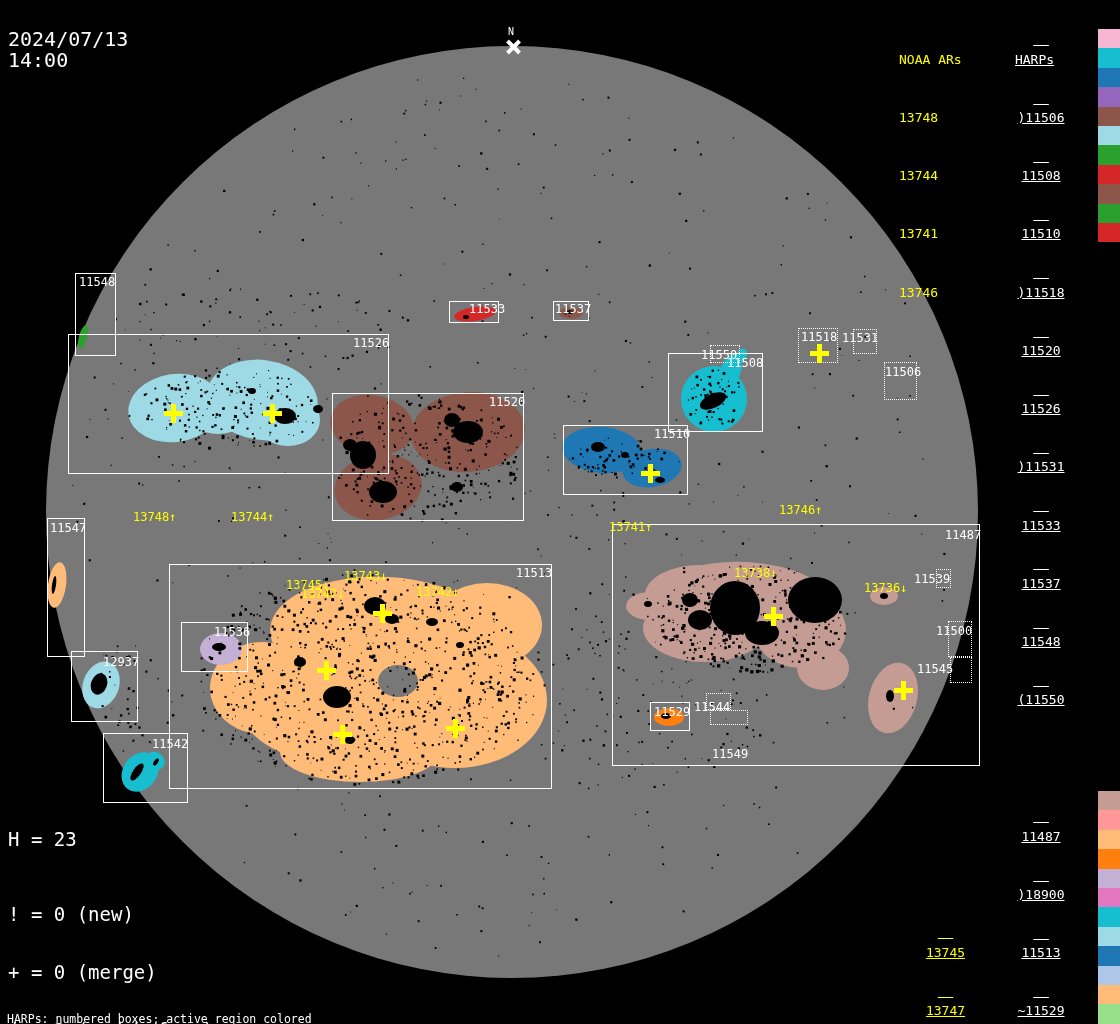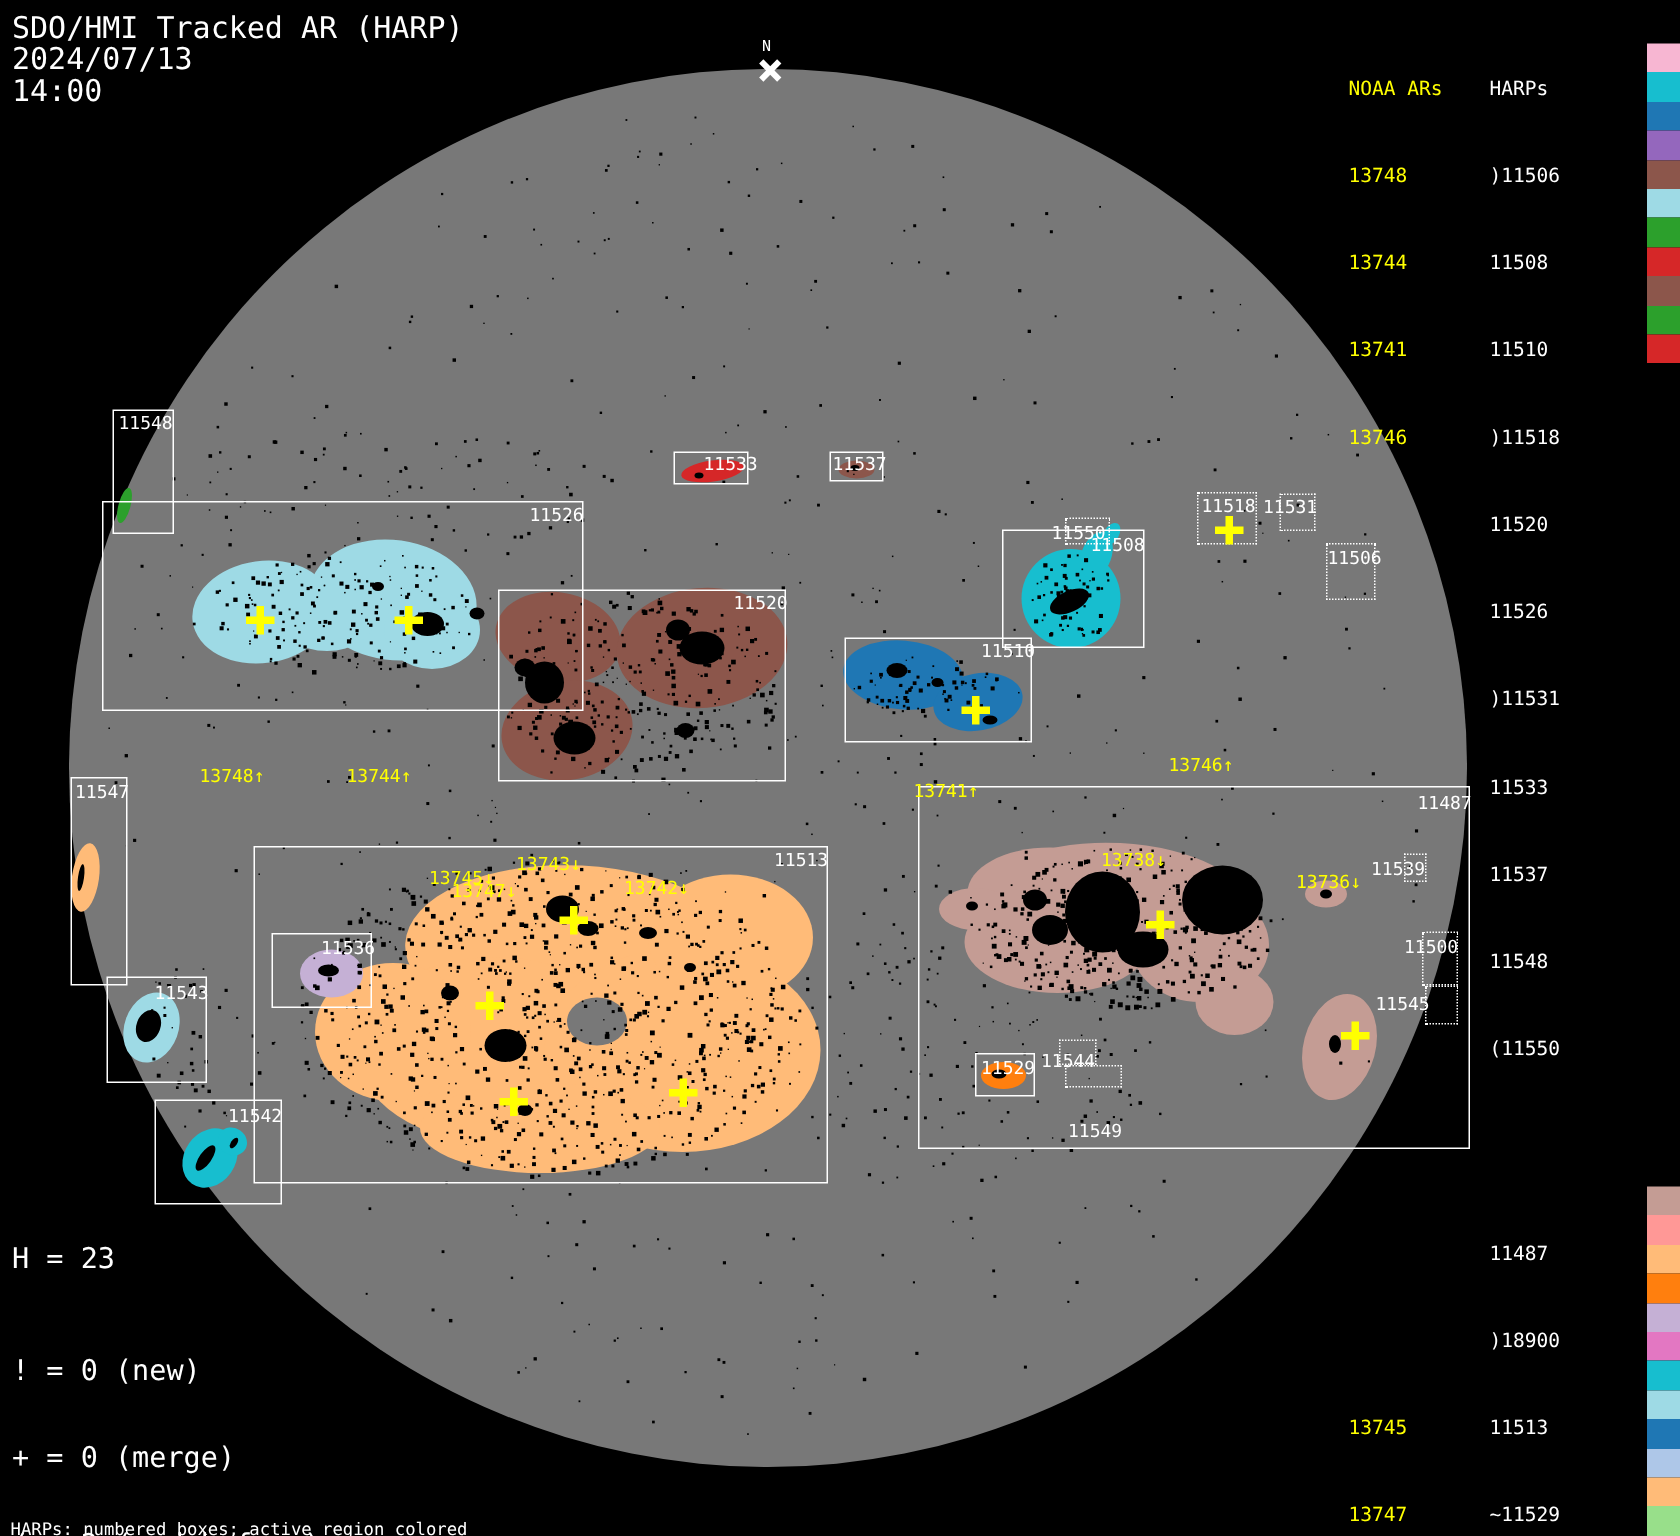--- a/index.html
+++ b/index.html
@@ -7,21 +7,21 @@
        font-family:"DejaVu Sans Mono","Liberation Mono",monospace;}
   #disk{position:absolute;left:46px;top:46px;width:932px;height:932px;border-radius:50%;}
   svg.overlay{position:absolute;left:0;top:0;}
   .hbox{position:absolute;border:1px solid #fff;box-sizing:border-box;}
   .hbox.dot{border:1px dotted #fff;}
   .bl{position:absolute;color:#fff;font-size:12px;line-height:12px;white-space:pre;}
   .yl{position:absolute;color:#ffff00;font-size:12px;line-height:12px;white-space:pre;}
   .title{position:absolute;left:8px;top:8px;color:#fff;font-size:20px;line-height:21px;white-space:pre;}
   .leg{position:absolute;font-size:13px;line-height:19.4px;white-space:pre;}
   .yellow{color:#ffff00;} .white{color:#fff;}
-  .right{text-align:left;}
+  .right{text-align:center;text-decoration:underline;}
   .swcol{position:absolute;left:1098px;width:22px;}
   .sw{width:22px;height:19.4px;}
   .cross{position:absolute;width:19px;height:19px;}
   .cross::before{content:"";position:absolute;left:0;top:7px;width:19px;height:5px;background:#ffff00;}
   .cross::after{content:"";position:absolute;left:7px;top:0;width:5px;height:19px;background:#ffff00;}
   .nmark{position:absolute;left:505px;top:38px;width:17px;height:17px;}
   .nmark i{position:absolute;left:0;top:6.5px;width:17px;height:4px;background:#fff;}
   .nmark i.a{transform:rotate(45deg);} .nmark i.b{transform:rotate(-45deg);}
   .nlab{position:absolute;left:508px;top:27px;color:#fff;font-size:10px;line-height:10px;}
   .stats{position:absolute;left:8px;color:#fff;font-size:19px;line-height:19.4px;white-space:pre;}
@@ -2698,21 +2698,21 @@
 <span class="bl" style="left:469px;top:303px">11533</span>
 <span class="bl" style="left:555px;top:303px">11537</span>
 <span class="bl" style="left:489px;top:396px">11520</span>
 <span class="bl" style="left:654px;top:428px">11510</span>
 <span class="bl" style="left:727px;top:357px">11508</span>
 <span class="bl" style="left:701px;top:349px">11550</span>
 <span class="bl" style="left:801px;top:331px">11518</span>
 <span class="bl" style="left:842px;top:332px">11531</span>
 <span class="bl" style="left:885px;top:366px">11506</span>
 <span class="bl" style="left:50px;top:522px">11547</span>
-<span class="bl" style="left:103px;top:656px">11543</span>
+<span class="bl" style="left:103px;top:656px">12937</span>
 <span class="bl" style="left:152px;top:738px">11542</span>
 <span class="bl" style="left:516px;top:567px">11513</span>
 <span class="bl" style="left:214px;top:626px">11536</span>
 <span class="bl" style="left:654px;top:706px">11529</span>
 <span class="bl" style="left:694px;top:701px">11544</span>
 <span class="bl" style="left:712px;top:748px">11549</span>
 <span class="bl" style="left:945px;top:529px">11487</span>
 <span class="bl" style="left:914px;top:573px">11539</span>
 <span class="bl" style="left:936px;top:625px">11500</span>
 <span class="bl" style="left:917px;top:663px">11545</span>
@@ -2732,21 +2732,21 @@
 <div class="cross" style="left:263px;top:404px"></div>
 <div class="cross" style="left:641px;top:464px"></div>
 <div class="cross" style="left:810px;top:344px"></div>
 <div class="cross" style="left:373px;top:604px"></div>
 <div class="cross" style="left:317px;top:661px"></div>
 <div class="cross" style="left:333px;top:725px"></div>
 <div class="cross" style="left:446px;top:719px"></div>
 <div class="cross" style="left:764px;top:607px"></div>
 <div class="cross" style="left:894px;top:681px"></div>
 
-<div class="title"><span>SDO/HMI Tracked AR (HARP)</span><br><span>2024/07/13</span><br><span>14:00</span></div>
+<div class="title"><br><span>2024/07/13</span><br><span>14:00</span></div>
 
 <div class="leg yellow" style="left:899px;top:11px">
   <div>NOAA ARs</div>
   <div>13748</div>
   <div>13744</div>
   <div>13741</div>
   <div>13746</div>
 </div>
 <div class="leg white right" style="left:993px;top:11px;width:96px">
   <div style="padding-right:13px">HARPs</div>

